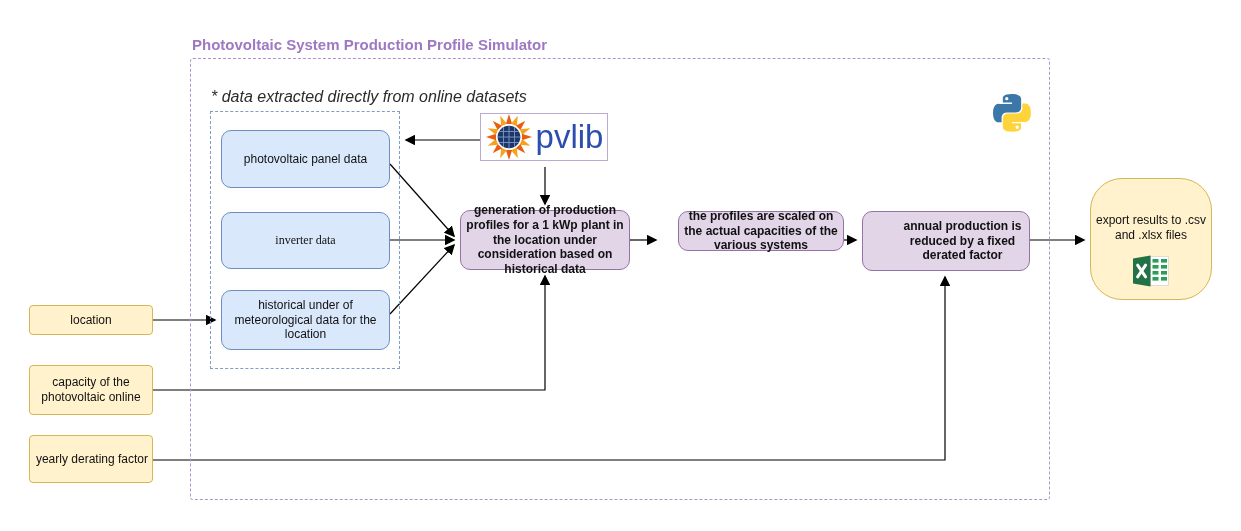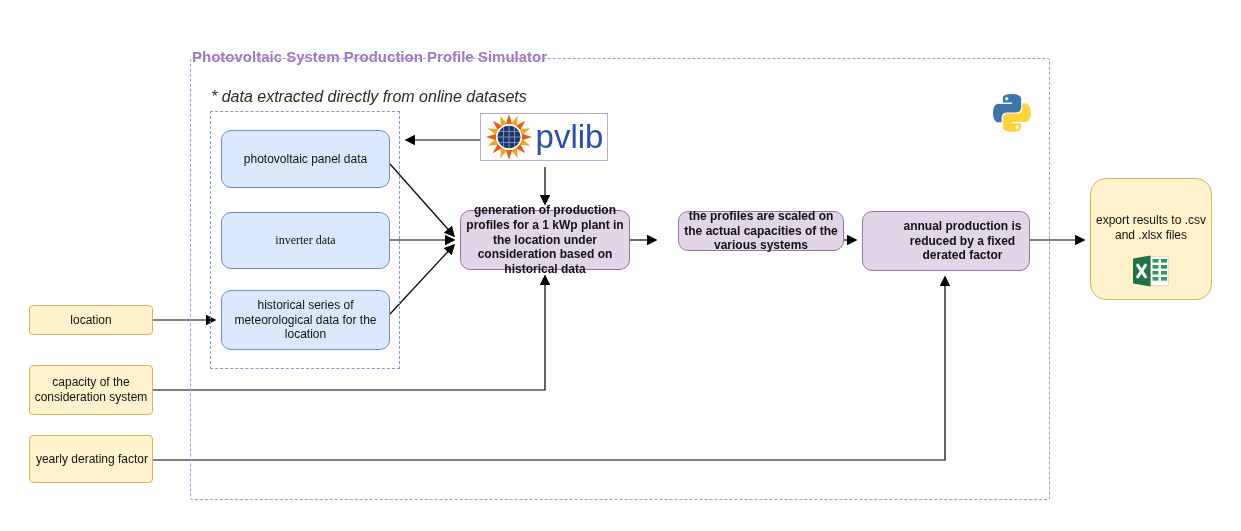--- a/index.html
+++ b/index.html
@@ -7,21 +7,21 @@
   .canvas {
     position:relative;
     width:1241px; height:531px;
     background:#ffffff;
     font-family:"Liberation Sans","DejaVu Sans",sans-serif;
     overflow:hidden;
   }
   .abs { position:absolute; }
   .title {
     left:192px; top:36px;
-    font-size:15px; font-weight:bold; color:#9e78c3;margin-top:12px;
+    font-size:15px; font-weight:bold; color:#9e78c3;
   }
   .outer-dashed {
     left:190px; top:58px; width:860px; height:442px;
     border:1px dashed #ad93d2; border-radius:3px;
   }
   .note {
     left:211px; top:88px;
     font-size:16px; font-style:italic; color:#2b2b2b;
   }
   .sources-dashed {
@@ -49,21 +49,21 @@
   .proc-2 { left:678px; top:211px; width:166px; height:40px; }
   .proc-3 { left:862px; top:211px; width:168px; height:60px;padding-left:36px; }
   .io {
     background:#fff2cc; border:1px solid #d6b656; border-radius:4px;
   }
   .in-1 { left:29px; top:305px; width:124px; height:30px; }
   .in-2 { left:29px; top:365px; width:124px; height:50px; }
   .in-3 { left:29px; top:435px; width:124px; height:48px;justify-content:flex-end; }
   .export-box {
     left:1090px; top:178px; width:122px; height:122px;
-    background:#fff2cc; border:1px solid #d6b656; border-radius:16px;
+    background:#fff2cc; border:1px solid #d6b656; border-radius:32px;
     display:flex; flex-direction:column; align-items:center;
     padding-top:34px; gap:12px;
     text-align:center; font-size:12px; line-height:1.25; color:#111;
   }
   .pvlib-box {
     left:480px; top:113px; width:128px; height:48px;
     background:#ffffff; border:1px solid #bcaad3;
     display:flex; align-items:center; justify-content:center; gap:3px;
   }
   .pvlib-word {
@@ -103,21 +103,21 @@
   <div class="abs note">* data extracted directly from online datasets</div>
   <div class="abs sources-dashed"></div>
 
   <div class="abs node src src-1">
     <span>photovoltaic panel data</span>
   </div>
   <div class="abs node src src-2">
     <span>inverter data</span>
   </div>
   <div class="abs node src src-3">
-    <span>historical series of meteorological data for the location</span>
+    <span>historical under of meteorological data for the location</span>
   </div>
 
   <div class="abs pvlib-box">
     <svg width="48" height="48" viewBox="0 0 52 52">
       <g>
         <polygon points="26,1 22.6,12 29.4,12" fill="#e85d10"></polygon>
         <polygon points="26,1 22.6,12 29.4,12" fill="#f6a21c" transform="rotate(22.5 26 26)"></polygon>
         <polygon points="26,1 22.6,12 29.4,12" fill="#e85d10" transform="rotate(45 26 26)"></polygon>
         <polygon points="26,1 22.6,12 29.4,12" fill="#f6a21c" transform="rotate(67.5 26 26)"></polygon>
         <polygon points="26,1 22.6,12 29.4,12" fill="#e85d10" transform="rotate(90 26 26)"></polygon>
@@ -166,21 +166,21 @@
     <span>the profiles are scaled on the actual capacities of the various systems</span>
   </div>
   <div class="abs node proc proc-3">
     <span>annual production is reduced by a fixed derated factor</span>
   </div>
 
   <div class="abs node io in-1">
     <span>location</span>
   </div>
   <div class="abs node io in-2">
-    <span>capacity of the consideration system</span>
+    <span>capacity of the photovoltaic online</span>
   </div>
   <div class="abs node io in-3">
     <span>yearly derating factor</span>
   </div>
 
   <div class="abs export-box">
     <span>export results to .csv and .xlsx files</span>
     <svg width="37" height="32" viewBox="0 0 37 32">
       <rect x="17.5" y="1.5" width="18" height="29" fill="#ffffff" stroke="#cccccc" stroke-width="0.6"></rect>
       <g fill="#2e9e57">

